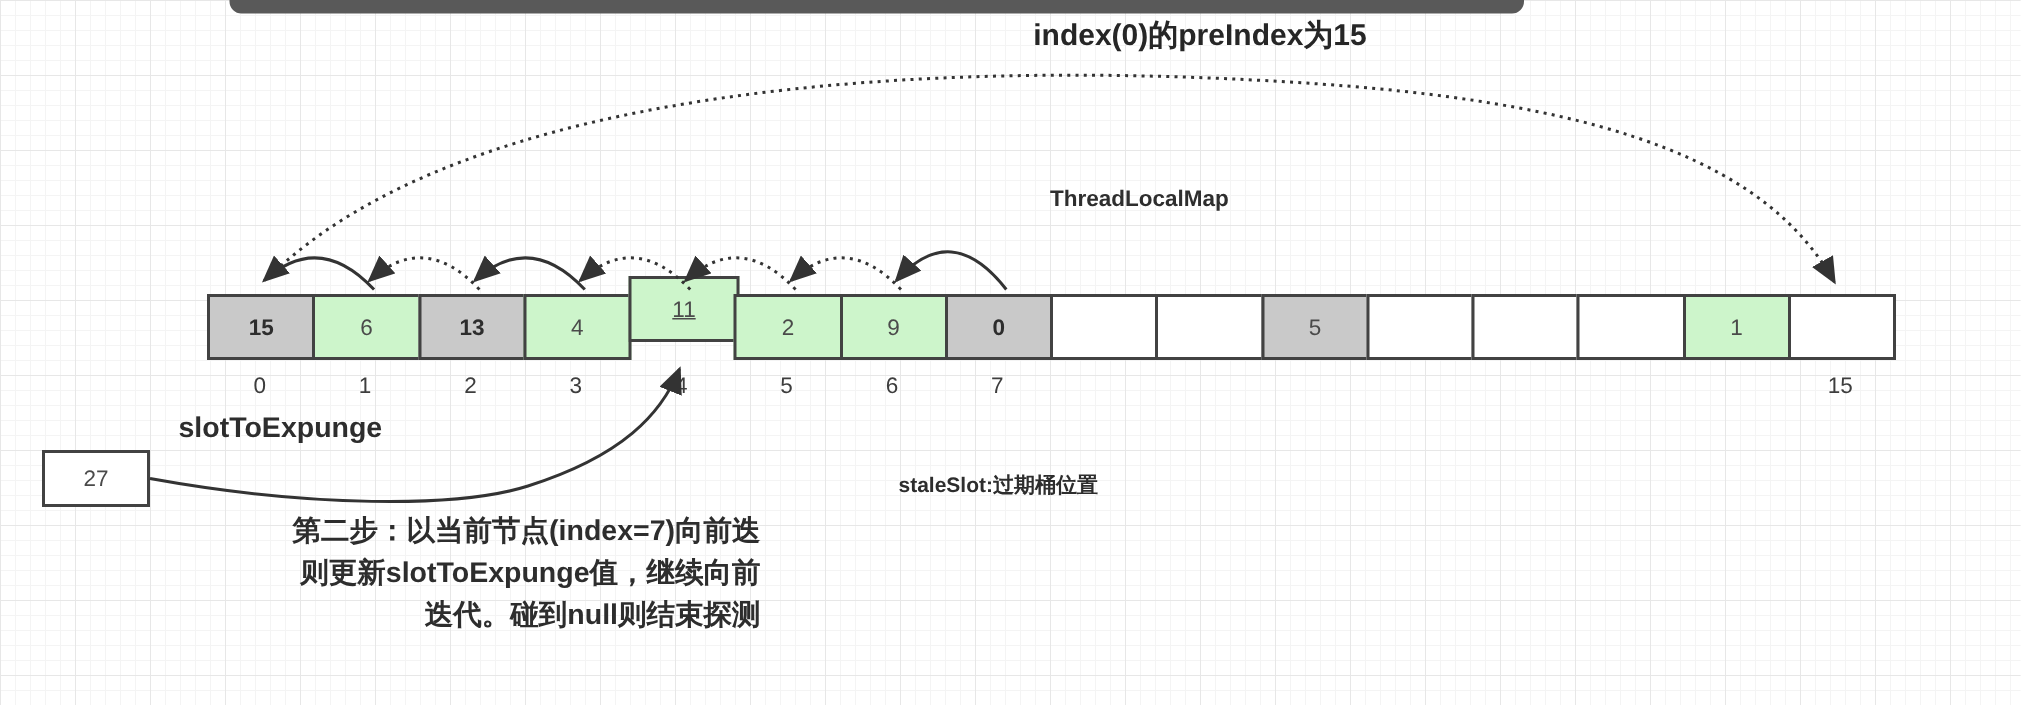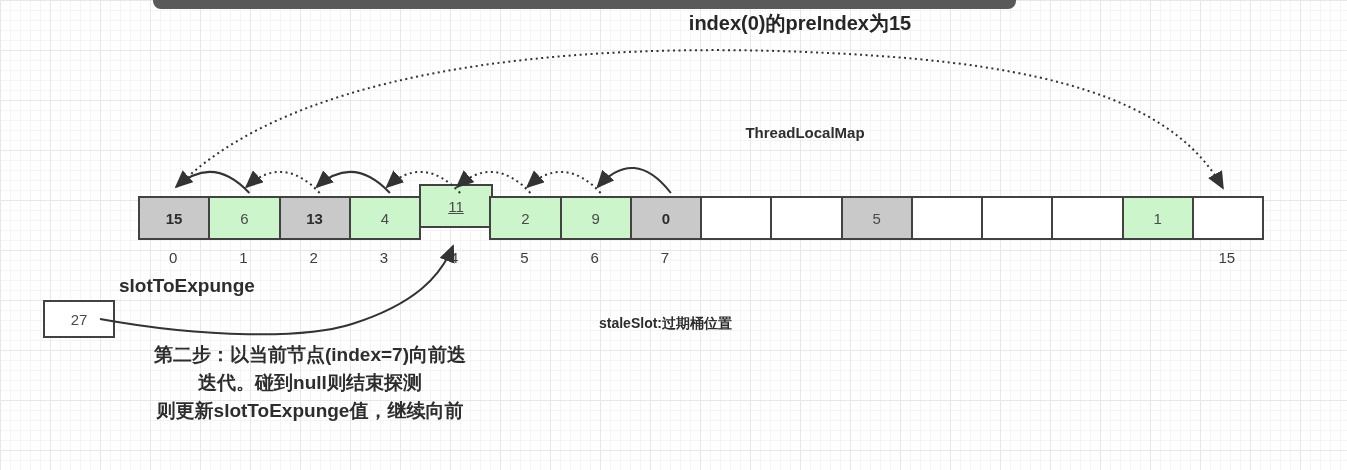--- a/index.html
+++ b/index.html
@@ -12,35 +12,35 @@
       linear-gradient(to right, #f4f4f4 1px, transparent 1px),
       linear-gradient(to bottom, #f4f4f4 1px, transparent 1px);
     background-size:50px 50px,50px 50px,10px 10px,10px 10px;
     font-family:"Liberation Sans","DejaVu Sans",sans-serif;
     color:#333;
   }
   .top-bar{position:absolute;left:153px;top:0;width:863px;height:9px;
     background:#595959;border-radius:0 0 8px 8px;}
   .diagram-title{position:absolute;left:640px;top:10px;width:320px;text-align:center;
     font-weight:bold;font-size:20px;color:#262626;white-space:nowrap;}
-  .map-label{position:absolute;left:700px;top:124px;width:210px;text-align:center;
+  .map-label{position:absolute;left:700px;top:124px;width:210px;text-align:left;
     font-weight:bold;font-size:15px;color:#2e2e2e;}
   .cell{position:absolute;height:44px;border:2px solid #424242;box-sizing:border-box;
     display:flex;align-items:center;justify-content:center;font-size:15px;color:#4a4a4a;}
   .cell.stale{background:#c9c9c9;}
   .cell.valid{background:#cdf5cb;}
   .cell.empty{background:#ffffff;}
   .cell.bold{font-weight:bold;color:#2d2d2d;}
   .idx-label{position:absolute;top:249px;text-align:center;font-size:15px;color:#3d3d3d;}
   .slot-label{position:absolute;left:119px;top:275px;font-size:19px;font-weight:bold;color:#2d2d2d;white-space:nowrap;}
   .stale-label{position:absolute;left:599px;top:271px;font-size:14px;font-weight:bold;color:#2d2d2d;white-space:nowrap;margin-top:44px;}
   .pointer-box{position:absolute;left:28px;top:300px;width:72px;height:38px;background:#ffffff;
     border:2px solid #424242;box-sizing:border-box;display:flex;align-items:center;
-    justify-content:center;font-size:15px;color:#4a4a4a;margin-left:15px;}
-  .step-note{position:absolute;left:113px;top:341px;width:394px;text-align:center;
+    justify-content:center;font-size:15px;color:#4a4a4a;}
+  .step-note{position:absolute;left:113px;top:341px;width:394px;text-align:right;
     font-size:19px;font-weight:bold;line-height:28px;color:#2d2d2d;}
   .arrow-layer{position:absolute;left:0;top:0;pointer-events:none;}
 </style>
 </head>
 <body>
 
 <div class="canvas" id="canvas">
 
   <div class="top-bar"></div>
 
@@ -79,22 +79,22 @@
     </div>
 
   <div class="slot-label">slotToExpunge</div>
 
   <div class="stale-label">staleSlot:过期桶位置</div>
 
   <div class="pointer-box">27</div>
 
   <div class="step-note">
     <div>第二步：以当前节点(index=7)向前迭</div>
+    <div>则更新slotToExpunge值，继续向前</div>
     <div>迭代。碰到null则结束探测</div>
-    <div>则更新slotToExpunge值，继续向前</div>
   </div>
 
   <svg class="arrow-layer" id="arrow-layer" width="1347" height="470">
     <defs>
       <marker id="ah" markerWidth="10" markerHeight="8" refX="8" refY="4" orient="auto">
         <path d="M0,0 L9,4 L0,8 z" fill="#333"></path>
       </marker>
     </defs>
   <path d="M 249.375 193 Q 212.75 154 176.125 187" fill="none" stroke="#333333" stroke-width="2" marker-end="url(#ah)"></path>
       <path d="M 319.625 193 Q 283 154 246.375 187" fill="none" stroke="#333333" stroke-width="2" stroke-dasharray="2 3.5" marker-end="url(#ah)"></path>

